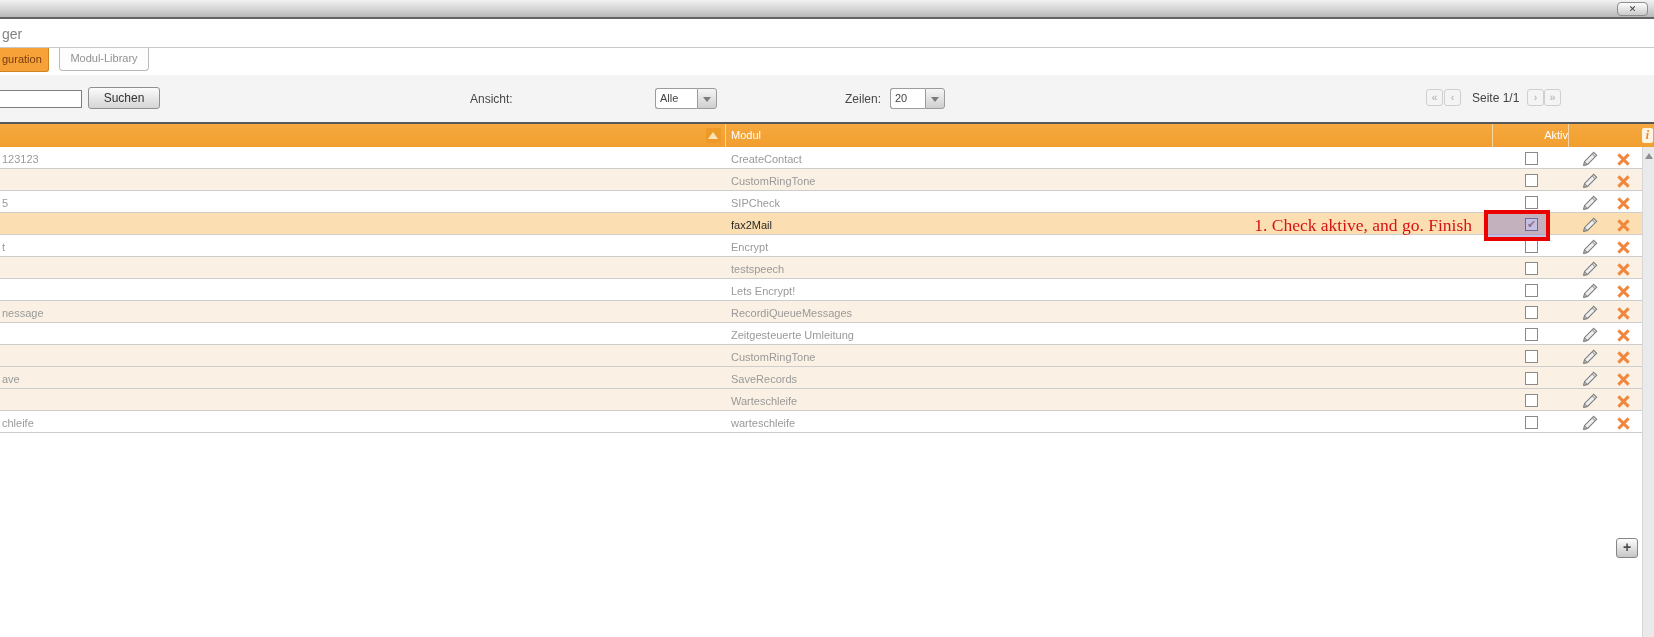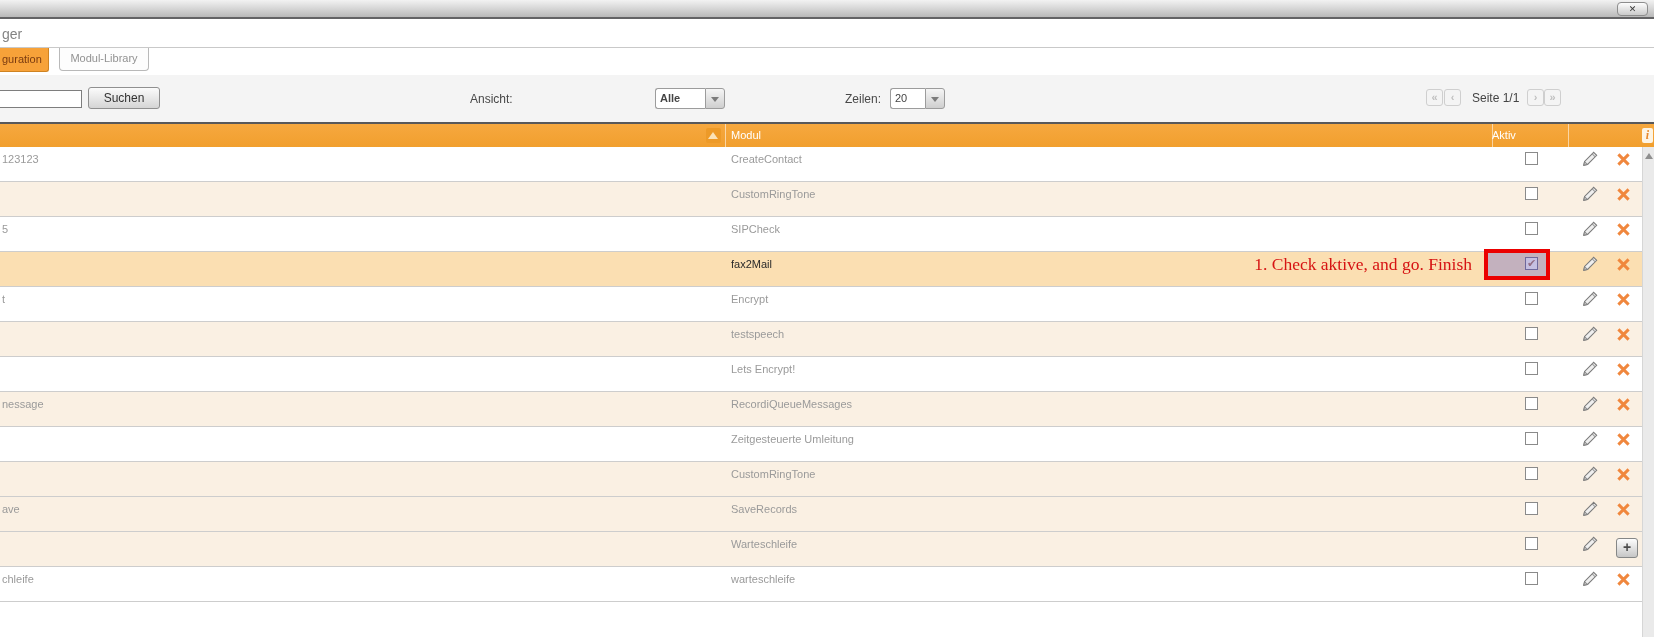--- a/index.html
+++ b/index.html
@@ -37,21 +37,21 @@
     font-family:"Liberation Sans",sans-serif; }
   .tb-label { position:absolute; top:17px; font-size:12px; color:#484848; }
   .lbl-view { left:470px; }
   .lbl-rows { left:845px; }
 
   .fake-select { position:absolute; top:13px; height:21px; display:flex; cursor:pointer; }
   .sel-view { left:655px; }
   .sel-rows { left:890px; }
   .sel-field { height:21px; background:#fff; border:1px solid #9c9c9c; border-right:none;
     border-radius:3px 0 0 3px; font-size:11px; color:#444; line-height:19px; padding-left:4px; }
-  .sel-view .sel-field { width:50px;font-weight:bold; }
+  .sel-view .sel-field { width:42px; }
   .sel-rows .sel-field { width:35px; }
   .sel-btn { width:20px; height:21px; background:linear-gradient(#f5f5f5,#cfcfcf);
     border:1px solid #9c9c9c; border-radius:0 3px 3px 0; position:relative; }
   .chevron-down { position:absolute; left:5px; top:8px; width:0; height:0;
     border-left:4px solid transparent; border-right:4px solid transparent; border-top:5px solid #7b7b7b; }
 
   .pg-btn { position:absolute; top:14px; width:17px; height:17px; background:#f4f4f4;
     border:1px solid #cfcfcf; border-radius:3px; color:#bfbfbf; font-size:11px; font-weight:bold;
     text-align:center; line-height:15px; cursor:pointer; }
   .pg-first { left:1426px; } .pg-prev { left:1444px; }
@@ -61,28 +61,28 @@
   
   .thead { position:absolute; left:0; top:122px; width:1654px; height:25px;
     border-top:2px solid #58585a; background:linear-gradient(#f6a83f,#f19f2e); }
   .sort-box { position:absolute; left:706px; top:4px; width:15px; height:15px; background:#ed9a28;
     border-radius:2px; cursor:pointer; }
   .sort-asc { position:absolute; left:2px; top:4px; width:0; height:0;
     border-left:5px solid transparent; border-right:5px solid transparent; border-bottom:7px solid #fbe3b8; }
   .th-div { position:absolute; top:0; width:1px; height:23px; background:rgba(255,255,255,0.55); }
   .th-text { position:absolute; top:0; color:#fff; font-size:11px; line-height:23px; cursor:pointer; }
   .th-modul { left:731px; }
-  .th-aktiv { left:1492px; width:76px; text-align:left; }
+  .th-aktiv { left:1492px; width:76px; text-align:right; }
   .info-icon { position:absolute; left:1642px; top:4px; width:11px; height:15px; background:#fdf4e4;
     border-radius:2px; color:#e8882a; font-family:"Liberation Serif",serif; font-weight:bold;
     font-style:italic; font-size:12px; text-align:center; line-height:15px; cursor:pointer; }
 
   
   .tbody { position:absolute; left:0; top:147px; width:1642px; }
-  .row { position:relative; width:1642px; height:35px; background:#fff; border-bottom:1px solid #cdcdcd; }
+  .row { position:relative; width:1642px; height:22px; background:#fff; border-bottom:1px solid #cdcdcd; }
   .row.alt { background:#faf0e3; }
   .row.highlight { background:#fbdfb2; }
   .cell-name { position:absolute; left:2px; top:0; font-size:11px; color:#9a9a9a; line-height:24px; white-space:nowrap; }
   .cell-module { position:absolute; left:731px; top:0; font-size:11px; color:#9a9a9a; line-height:24px; white-space:nowrap; }
   .row.highlight .cell-module { color:#2a2a2a; }
   .checkbox { position:absolute; left:1525px; top:5px; width:13px; height:13px;
     border:1px solid #8a8a8a; background:#fff; cursor:pointer; }
   .checkbox.checked { border-color:#3f3f66; }
   .checkbox.checked::after { content:"\2714"; position:absolute; left:1px; top:-1px;
     font-size:11px; color:#8f4a33; }

